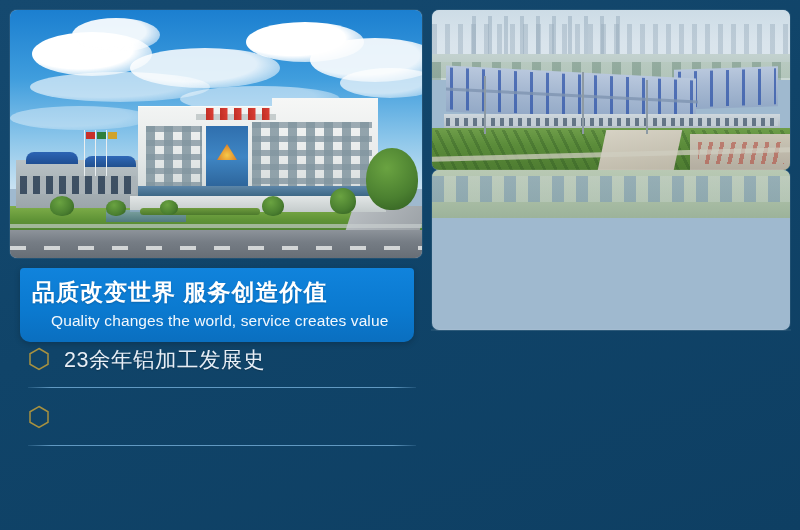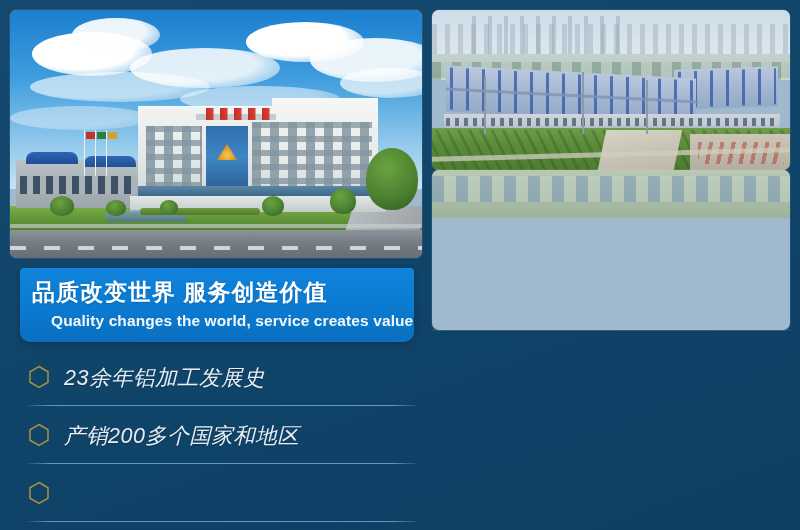--- a/index.html
+++ b/index.html
@@ -194,31 +194,30 @@
   }
   #slogan-cn {
     position:absolute; left:12px; top:9px;
     font-size:23px; font-weight:bold; color:#ffffff;
     letter-spacing:1px;
     text-shadow:0 1px 2px rgba(0,0,0,0.18);
     white-space:nowrap;
   }
   #slogan-en {
     position:absolute; left:31px; top:44px;
-    font-size:15.5px; color:#f2f8fd; font-weight:700;
+    font-size:15.5px; color:#f2f8fd; font-weight:400;
     letter-spacing:0.1px;
     white-space:nowrap;
   }
 
   
   #feature-list {
     position:absolute;
-    left:10px; top:338px;
+    left:10px; top:320px;
     width:402px;
-    font-style:italic;
   }
   .feature-row {
     position:relative;
     height:58px;
     display:flex;
     align-items:center;
   }
   .hexmark {
     width:22px; height:24px;
     margin-left:8px; margin-right:14px;
@@ -619,29 +618,20 @@
       <div class="feature-row">
         <span class="hexmark">
           <svg width="22" height="24" viewBox="0 0 22 24" aria-hidden="true">
             <polygon points="11,1.5 20,6.8 20,17.2 11,22.5 2,17.2 2,6.8" fill="none" stroke="#a8913f" stroke-width="1.5"></polygon>
           </svg>
         </span>
         <span class="feature-text">23余年铝加工发展史</span>
         <span class="feature-rule"></span>
       </div>
 
-      <div class="feature-row">
-        <span class="hexmark">
-          <svg width="22" height="24" viewBox="0 0 22 24" aria-hidden="true">
-            <polygon points="11,1.5 20,6.8 20,17.2 11,22.5 2,17.2 2,6.8" fill="none" stroke="#a8913f" stroke-width="1.5"></polygon>
-          </svg>
-        </span>
-        <span class="feature-text">产销200多个国家和地区</span>
-        <span class="feature-rule"></span>
-      </div>
 
       <div class="feature-row">
         <span class="hexmark">
           <svg width="22" height="24" viewBox="0 0 22 24" aria-hidden="true">
             <polygon points="11,1.5 20,6.8 20,17.2 11,22.5 2,17.2 2,6.8" fill="none" stroke="#a8913f" stroke-width="1.5"></polygon>
           </svg>
         </span>
         <span class="feature-rule"></span>
       </div>
 

